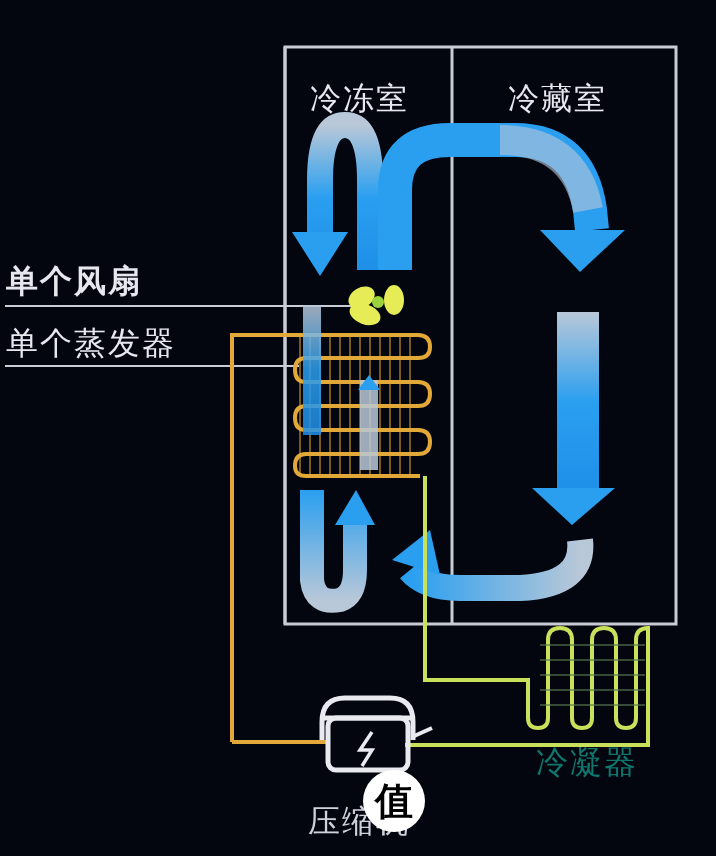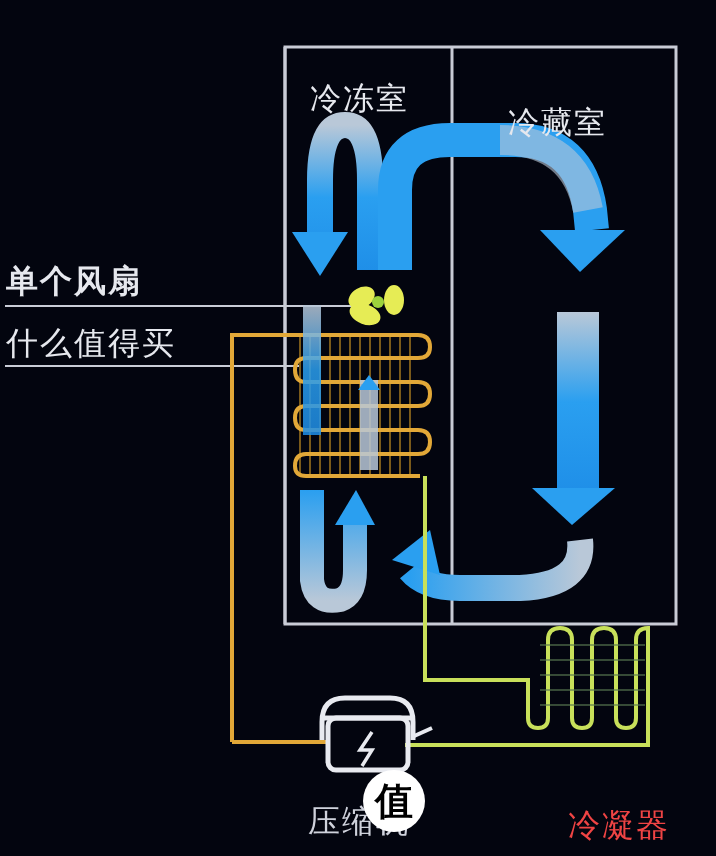--- a/index.html
+++ b/index.html
@@ -110,21 +110,21 @@
   <g fill="none" stroke="#e8eaf0" stroke-width="5">
     <path d="M322 740 L322 722 Q322 698 345 698 L390 698 Q413 698 413 722 L413 740"></path>
     <line x1="322" y1="718" x2="413" y2="718"></line>
     <rect x="328" y="718" width="80" height="52" rx="8"></rect>
     <path d="M372 732 L360 750 L372 750 L362 766" stroke-width="3.5"></path>
     <path d="M412 737 L432 728" stroke-width="4"></path>
   </g>
 </svg>
 
 <span class="lbl compartment-title" style="left:310px;">冷冻室</span>
-<span class="lbl compartment-title" style="left:508px;margin-top:24px;">冷藏室</span>
+<span class="lbl compartment-title" style="left:508px;">冷藏室</span>
 <span class="lbl" style="left:6px;top:260px;font-weight:bold;">单个风扇</span>
-<span class="lbl" style="left:6px;top:322px;">什么值得买</span>
+<span class="lbl" style="left:6px;top:322px;">单个蒸发器</span>
 <span class="lbl" style="left:308px;top:800px;color:#cfd2dc;">压缩机</span>
-<span class="lbl" style="left:536px;top:804px;color:#ef4444;margin-left:32px;">冷凝器</span>
+<span class="lbl" style="left:536px;top:741px;color:#0f766e;">冷凝器</span>
 
 <div class="watermark">
   <div class="wm-badge">值</div>
 </div>
 
 </body></html>

